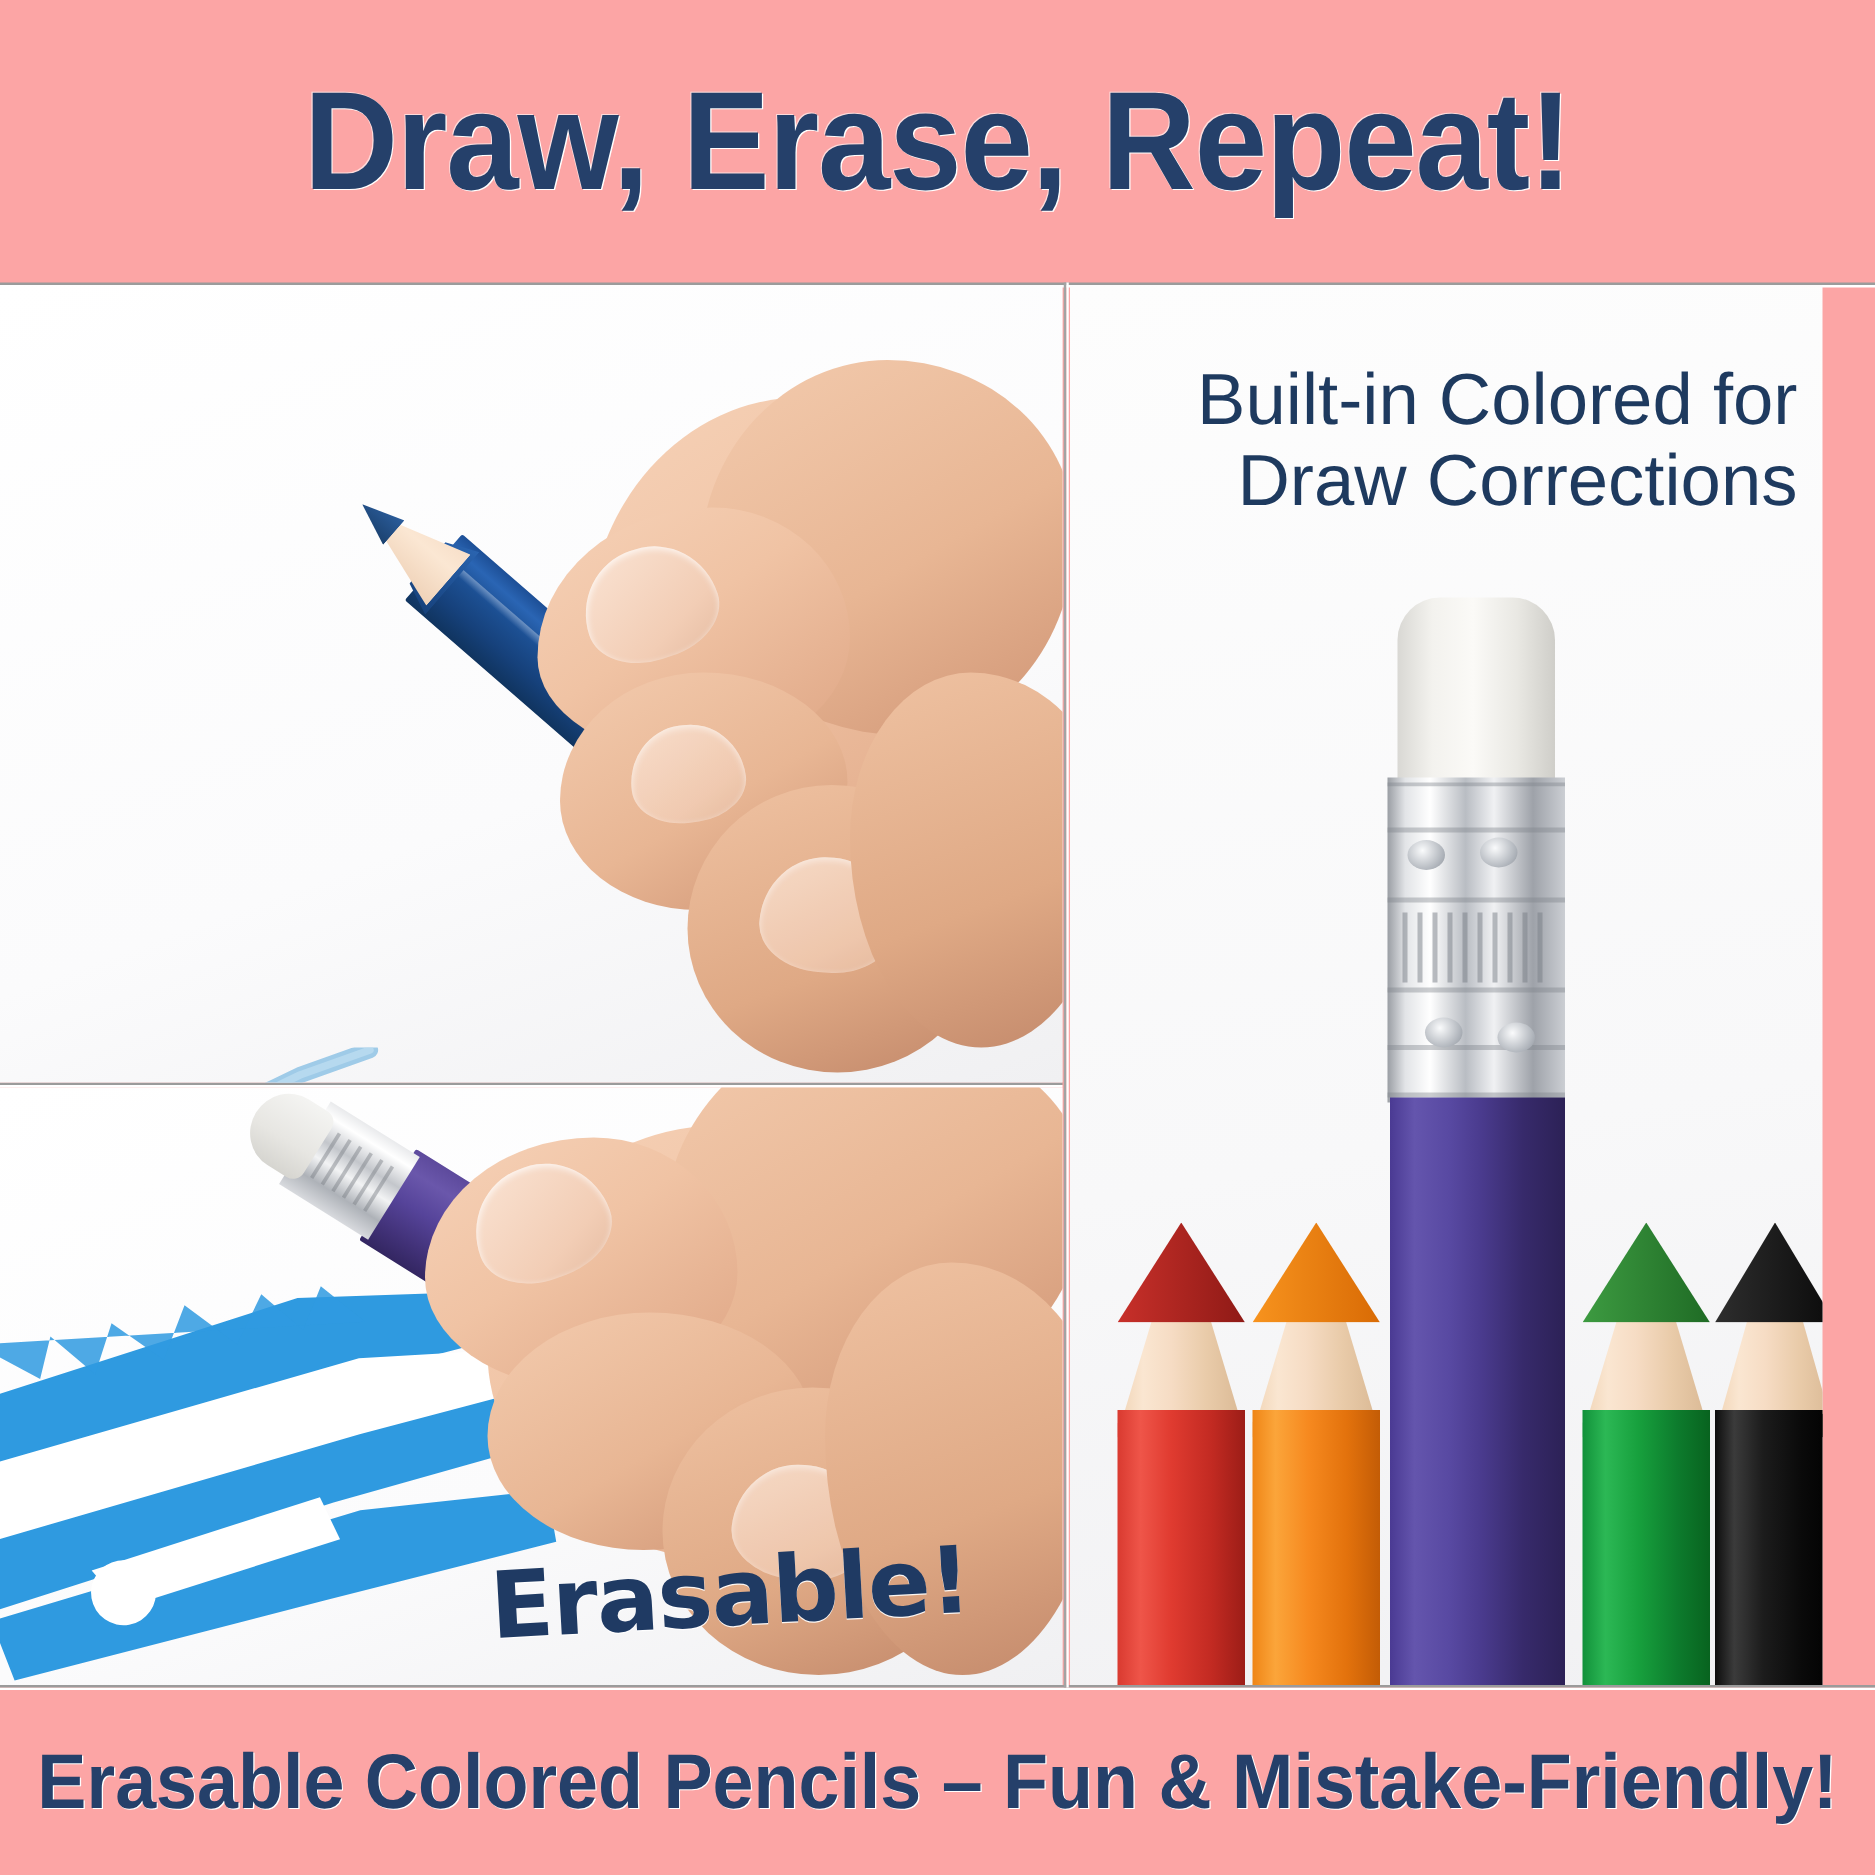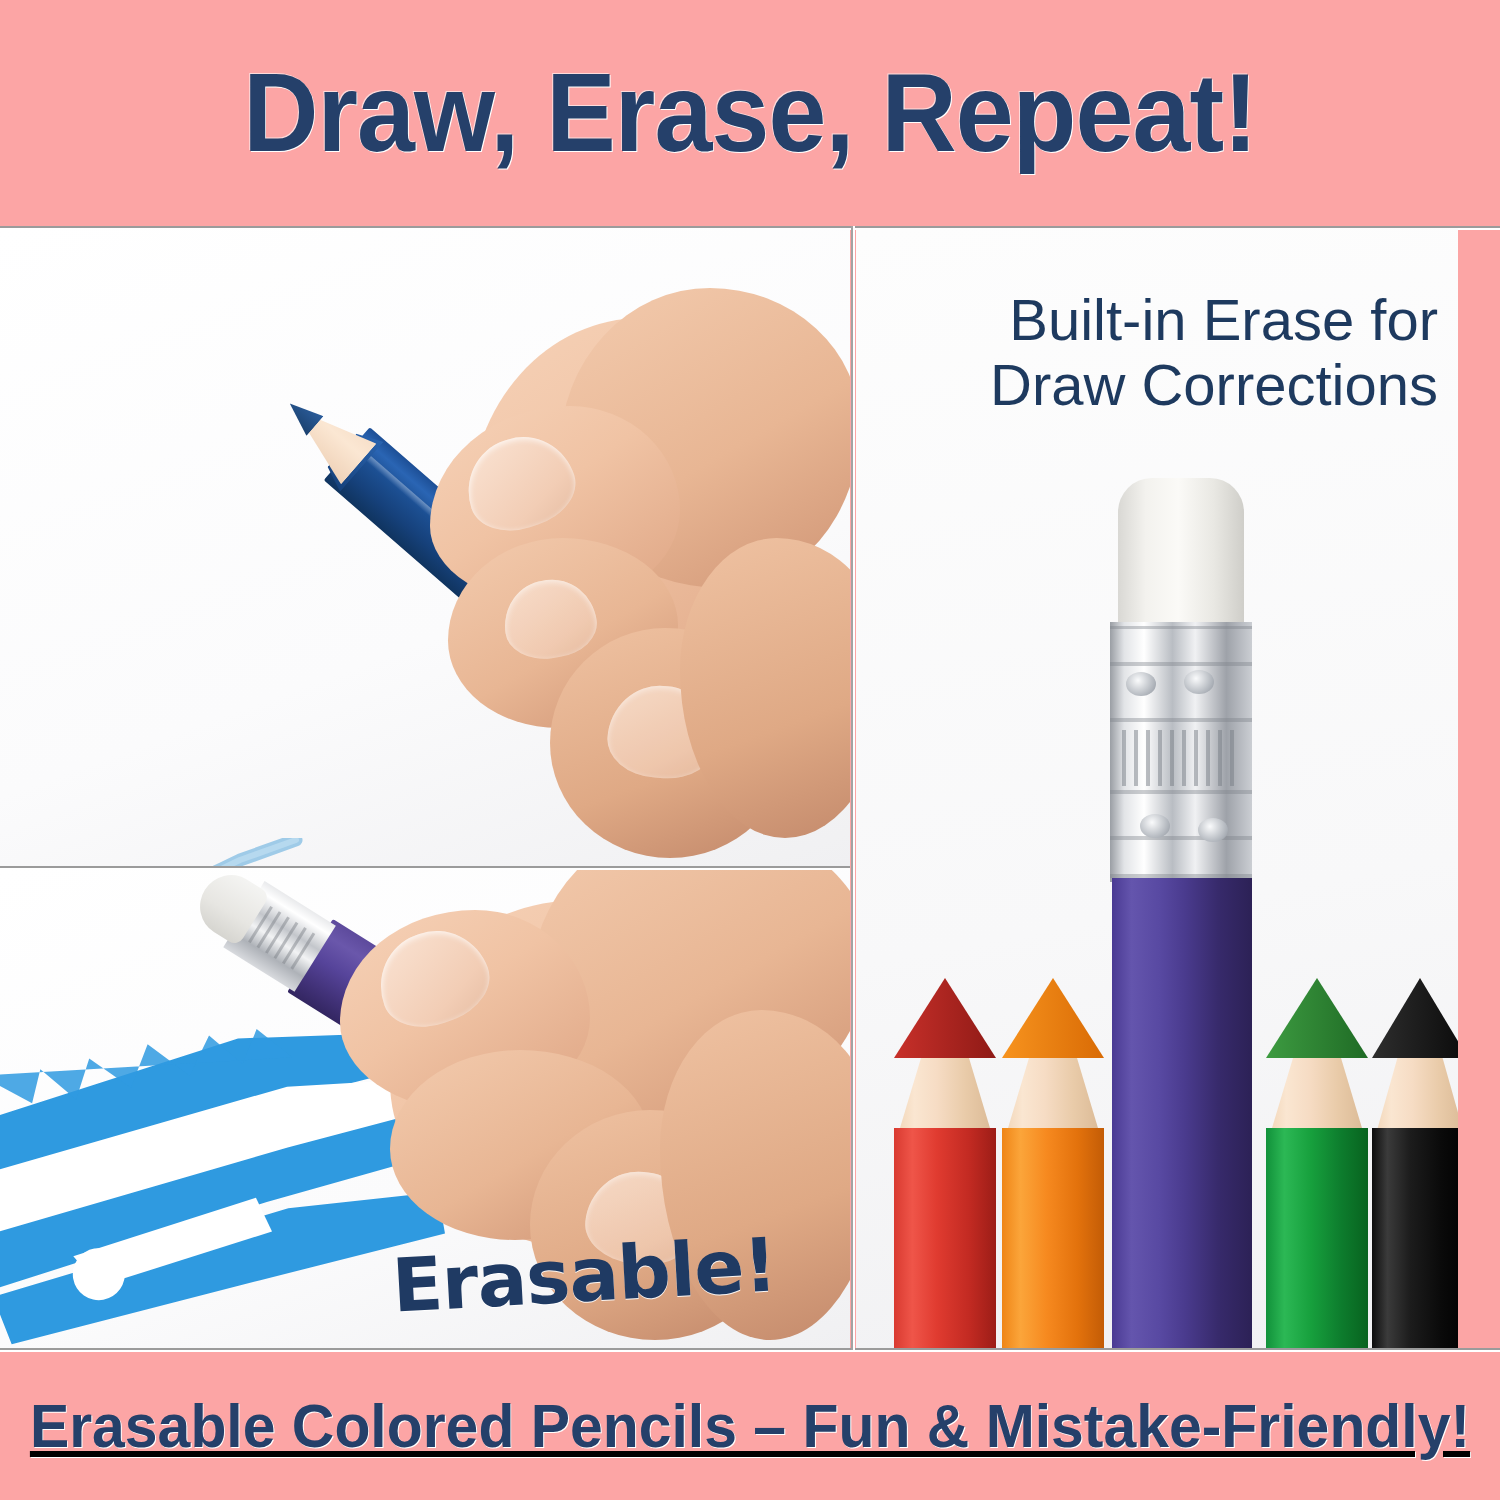--- a/index.html
+++ b/index.html
@@ -131,21 +131,21 @@
     background:linear-gradient(to right,#f0d3b4 0%,#fae6d1 20%,#f6dcc4 42%,#e9cba9 70%,#d9b894 100%);
     clip-path:polygon(50% 0%,100% 100%,0% 100%);}
   .p-lead{position:absolute;left:0;top:0;width:100%;height:80px;
     clip-path:polygon(50% 0%,100% 100%,0% 100%);}
   .p-barrel{position:absolute;left:0;top:150px;width:100%;bottom:0;}
   .p-collar{position:absolute;left:0;top:150px;width:100%;height:22px;}
 
   
   .footer{
     position:absolute;left:0;top:1350px;width:1500px;height:150px;
-    display:flex;align-items:center;justify-content:center;text-decoration:underline;
+    display:flex;align-items:center;justify-content:center;
   }
   .footer-text{
     font-size:62px;font-weight:bold;color:#25406a;
     transform:scaleX(0.95);white-space:nowrap;
     text-shadow:1px 1px 0 #ffffff;
   }
 </style>
 </head>
 <body>
 
@@ -232,21 +232,21 @@
       <div class="nail" style="left:256px;top:312px;width:110px;height:92px;transform:rotate(6deg);opacity:.8;"></div>
       <div class="blob skin-c" style="left:330px;top:150px;width:220px;height:330px;border-radius:46% 54% 50% 50%/42% 42% 58% 58%;"></div>
     </div>
   </div>
 
   <div class="erasable-label">Erasable!</div>
 
   <div class="panel" id="panel-eraser-feature">
 
     <div class="right-heading">
-      <div>Built-in Erase for</div>
+      <div>Built-in Colored for</div>
       <div>Draw Corrections</div>
     </div>
 
     <div class="big-pencil">
       <div class="bigp-eraser"></div>
       <div class="bigp-ferrule">
         <div class="bf-band" style="top:4px;height:3px;"></div>
         <div class="bf-band" style="top:40px;height:4px;"></div>
         <div class="bf-band" style="top:96px;height:4px;"></div>
         <div class="bf-band" style="top:168px;height:4px;"></div>

